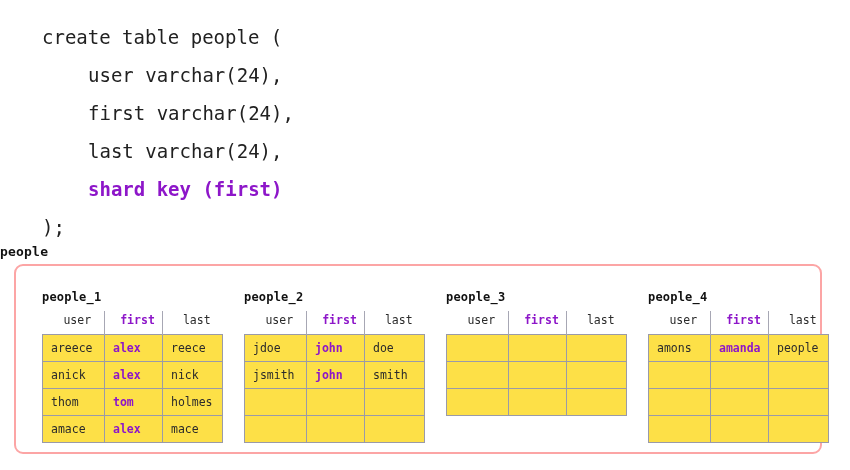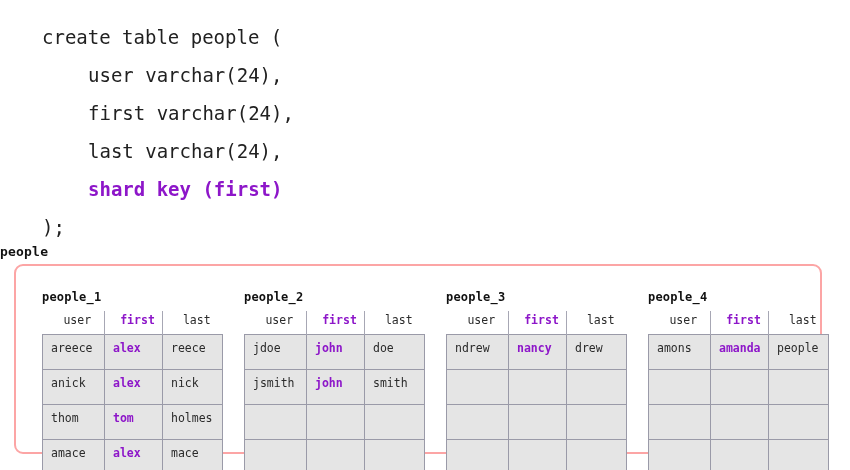--- a/index.html
+++ b/index.html
@@ -116,24 +116,24 @@
   }
   table.shard-table th.key-col {
     color: #8d16c9;
     font-weight: bold;
   }
 
   table.shard-table td {
     font-family: "DejaVu Sans Mono", "Liberation Mono", monospace;
     font-size: 11.5px;
     color: #2b2b2b;
-    background: #e5e5e5;
+    background: #fde047;
     border: 1px solid #9a9aa8;
     height: 26px;
-    padding: 0 0 8px 8px;
+    padding: 0 0 0 8px;
     white-space: nowrap;
     overflow: hidden;
   }
   table.shard-table td.key-col {
     color: #8d16c9;
     font-weight: bold;
   }
   table.shard-table td.empty {
     color: transparent;
   }
@@ -242,25 +242,20 @@
           </colgroup>
           <thead>
             <tr>
               <th>user</th>
               <th class="key-col">first</th>
               <th class="last-col">last</th>
             </tr>
           </thead>
           <tbody>
             <tr>
-              <td>ndrew</td>
-              <td class="key-col">nancy</td>
-              <td>drew</td>
-            </tr>
-            <tr>
               <td class="empty"></td>
               <td class="key-col empty"></td>
               <td class="empty"></td>
             </tr>
             <tr>
               <td class="empty"></td>
               <td class="key-col empty"></td>
               <td class="empty"></td>
             </tr>
             <tr>

